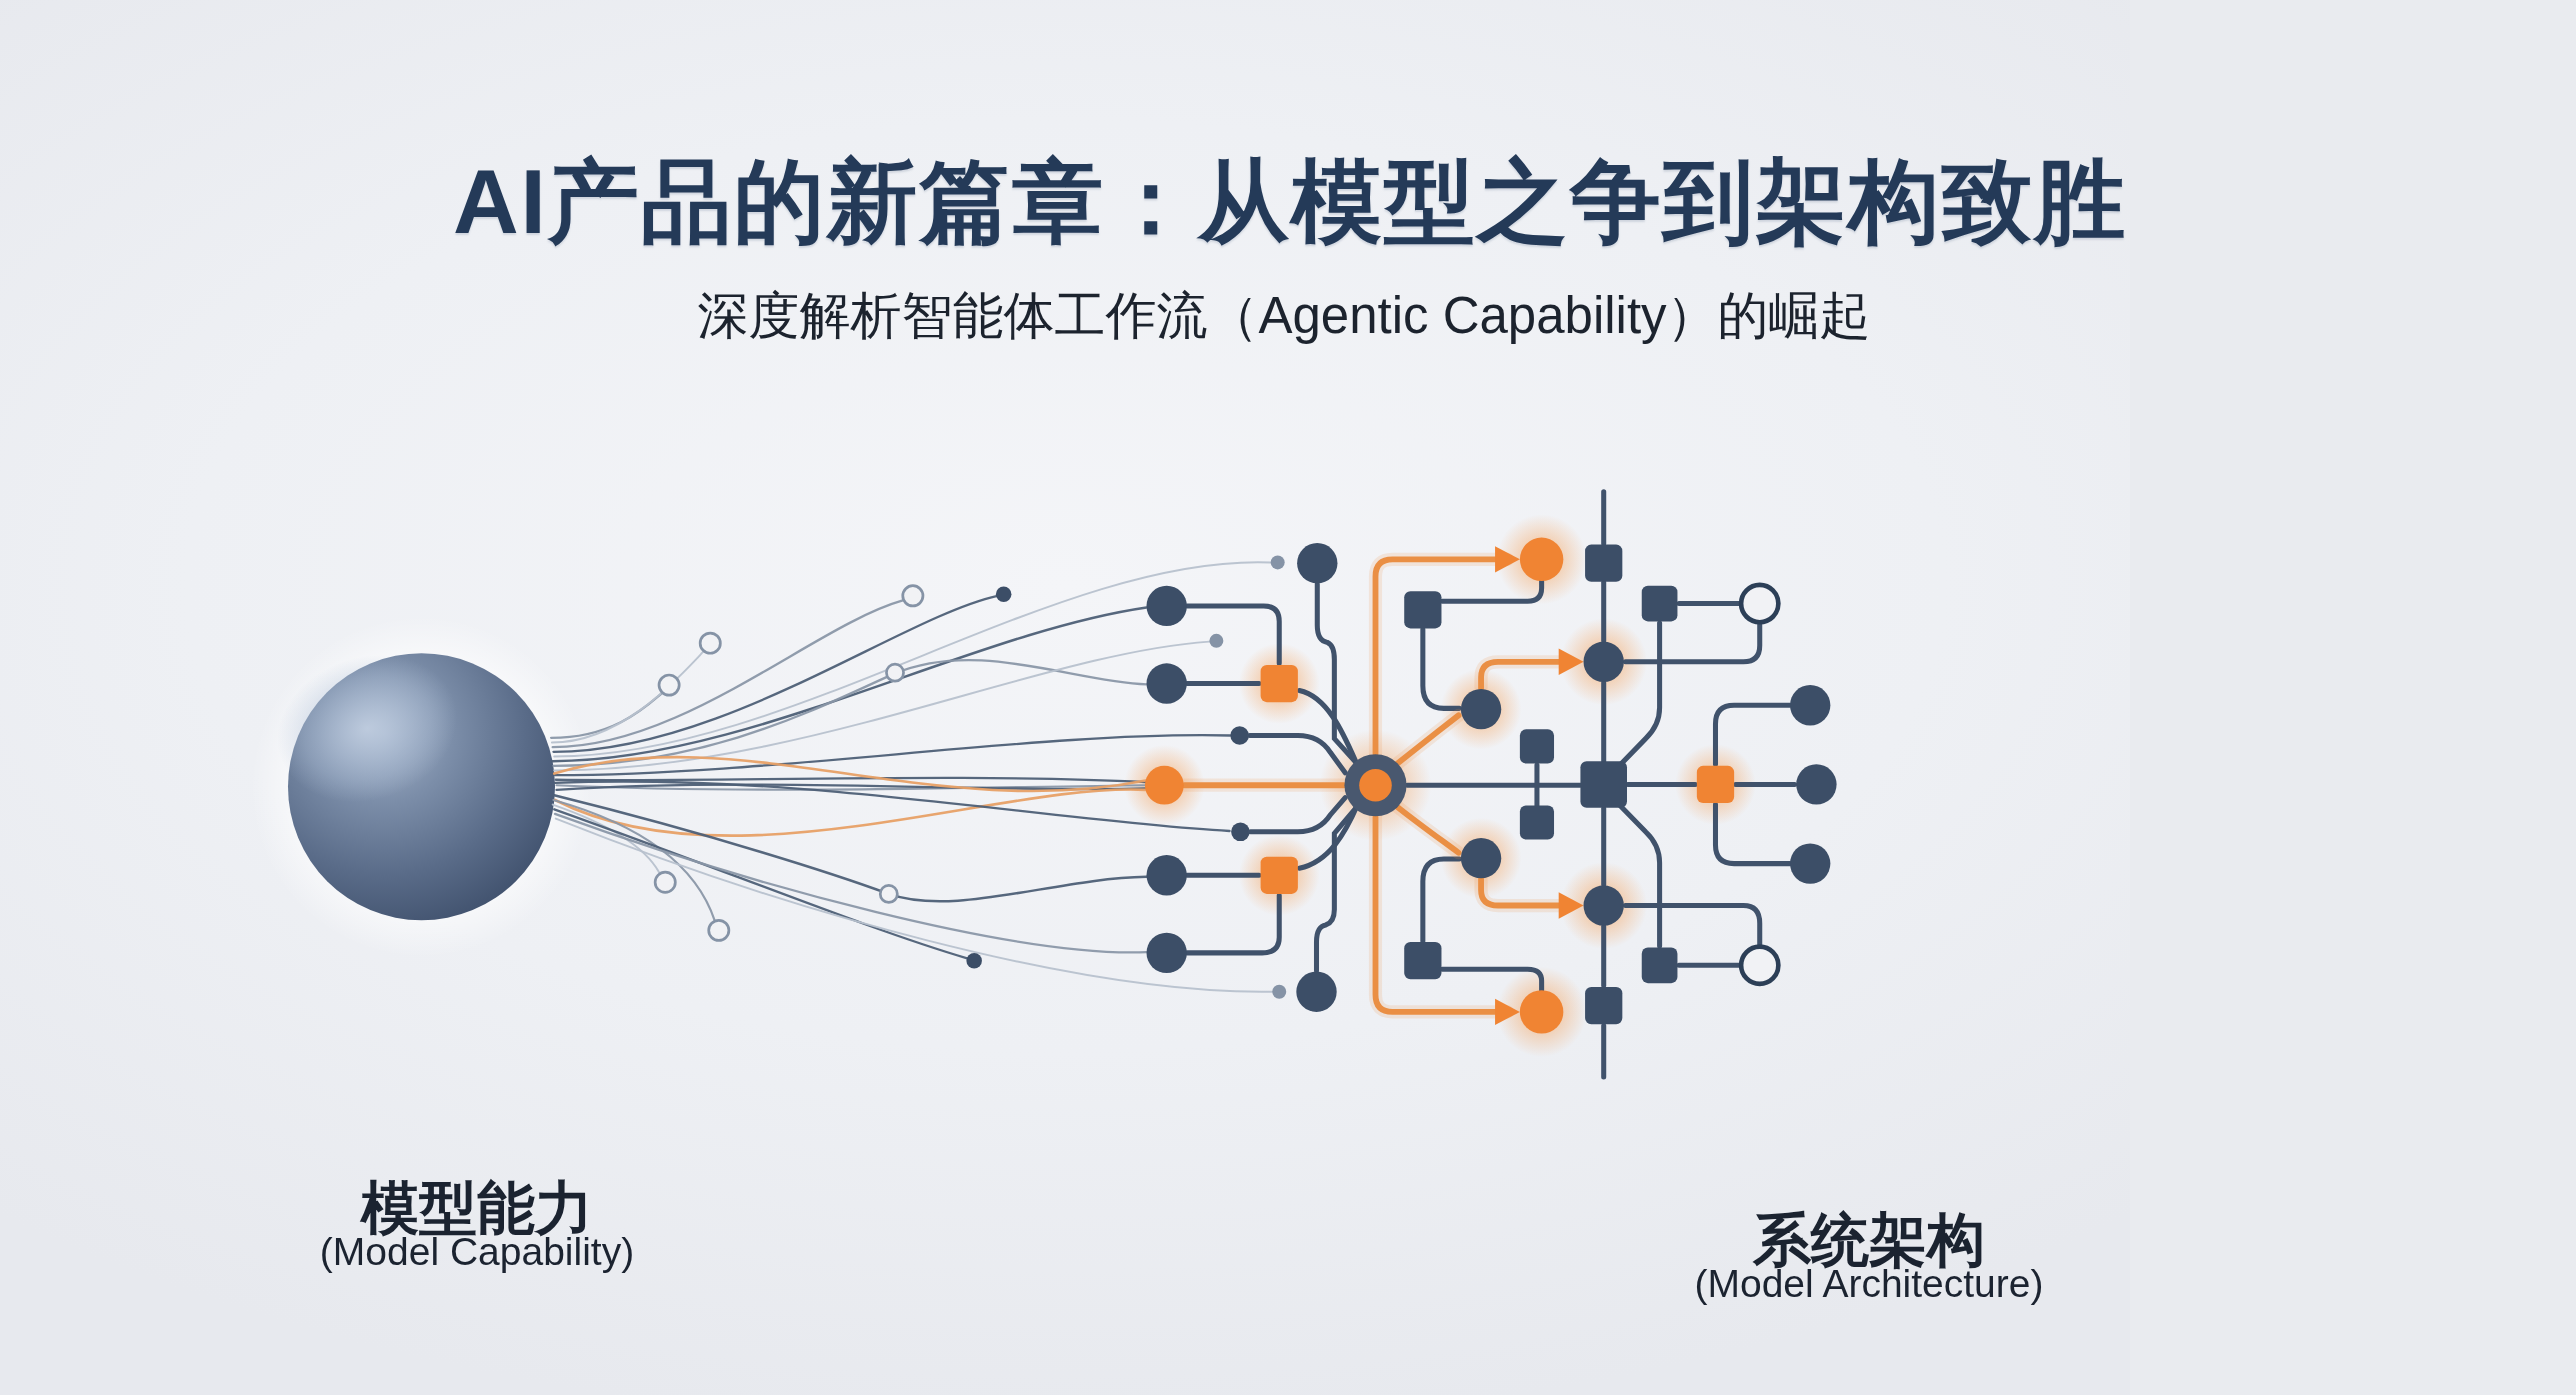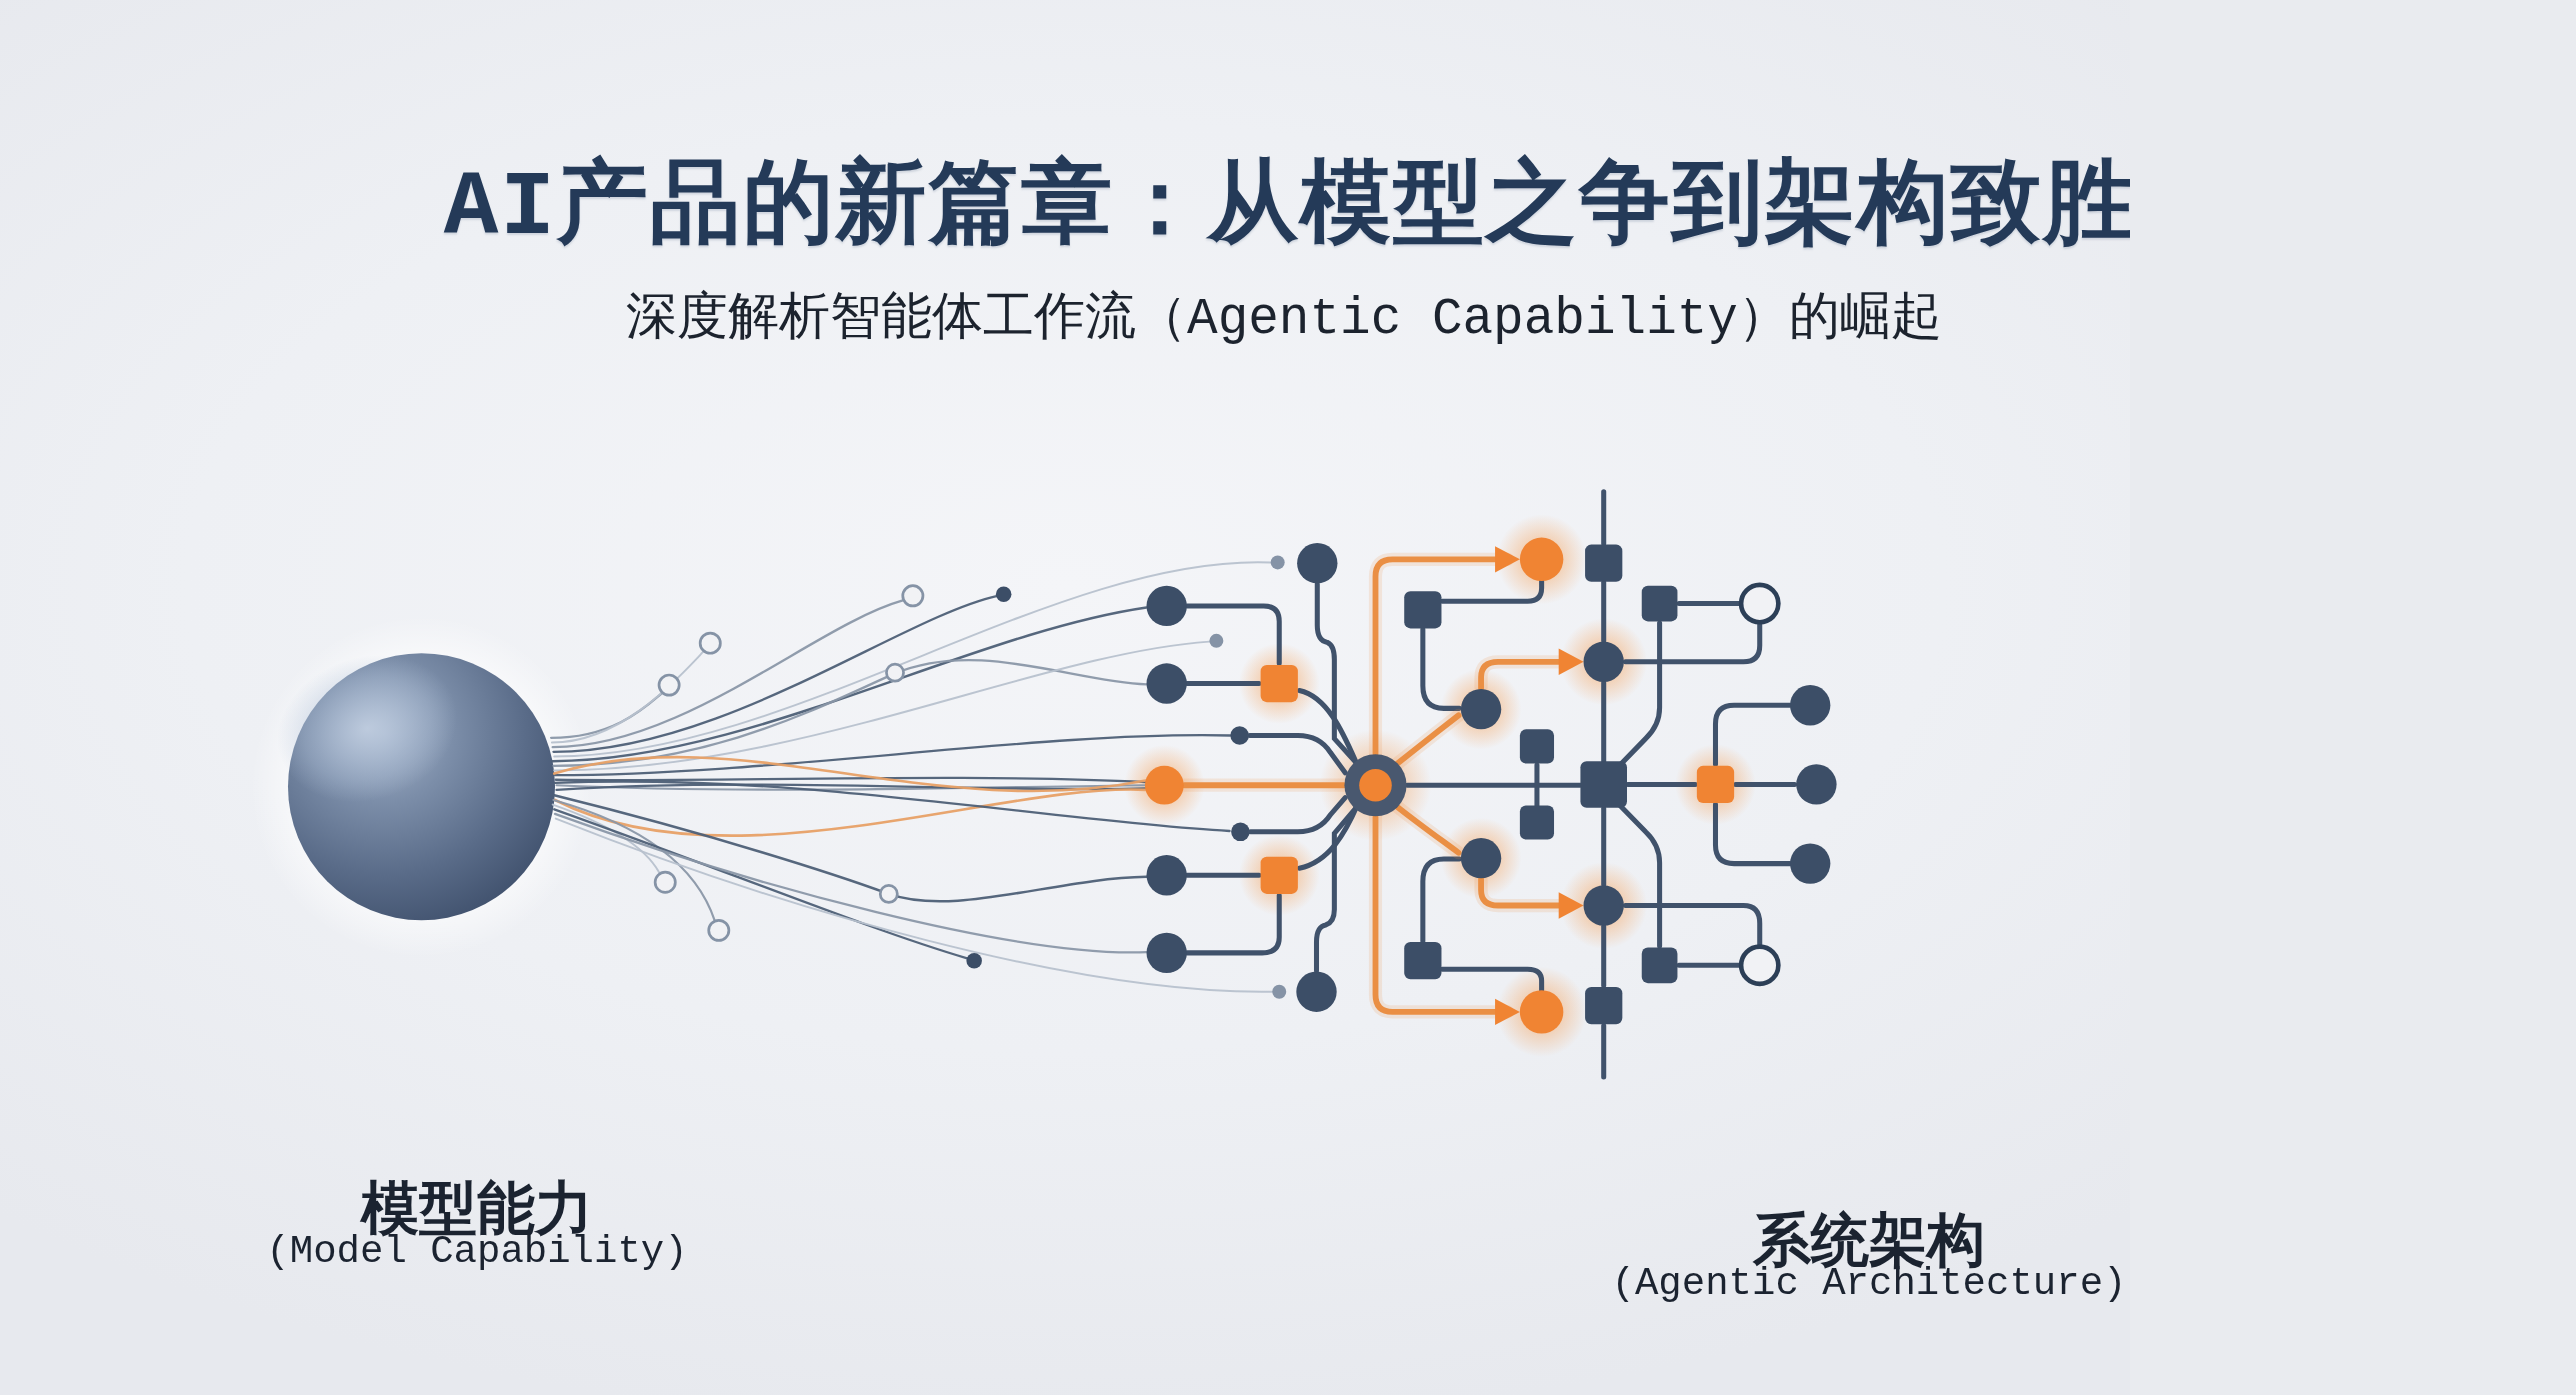--- a/index.html
+++ b/index.html
@@ -1,19 +1,19 @@
 <!DOCTYPE html>
 <html style="font-size:15px"><head>
 <meta charset="utf-8">
 <style>
   html,body{margin:0;padding:0;background:#e9ebef;}
   .canvas{
     position:relative;width:2130px;height:1395px;overflow:hidden;
     background:radial-gradient(ellipse 1596px 845px at 50% 42%, #f4f5f8 0%, #eef0f4 55%, #e7e9ee 100%);
-    font-family:Liberation Mono, monospace;
+    font-family:Liberation Sans, sans-serif;
   }
   .layer{position:absolute;left:0;top:0;width:100%;height:100%;}
   .txt{position:absolute;transform:translateX(-50%);white-space:nowrap;text-align:center;}
   .title{
     top:141px;left:1290px;font-size:91px;font-weight:800;letter-spacing:1.9px;color:#243a58;
     text-shadow:0 1.9px 1.9px rgba(120,135,160,.25);
   }
   .subtitle{top:282px;left:1284px;font-size:51px;font-weight:500;color:#1c232e;}
   .node-label-zh{font-size:58px;font-weight:600;color:#1b2330;top:1170px;}
   .node-label-en{font-size:39px;font-weight:500;color:#1b2330;top:1230px;}
@@ -183,16 +183,16 @@
       <circle cx="1772" cy="856" r="21" fill="#f08433"></circle>
     </svg>
 
   <div class="txt title">AI产品的新篇章：从模型之争到架构致胜</div>
   <div class="txt subtitle">深度解析智能体工作流（Agentic Capability）的崛起</div>
 
   <div class="txt node-label-zh lbl-left">模型能力</div>
   <div class="txt node-label-en lbl-left">(Model Capability)</div>
 
   <div class="txt node-label-zh lbl-right">系统架构</div>
-  <div class="txt node-label-en lbl-right">(Agentic Architecture)</div>
+  <div class="txt node-label-en lbl-right">(Model Architecture)</div>
 
 </div>
 
 
 </body></html>

